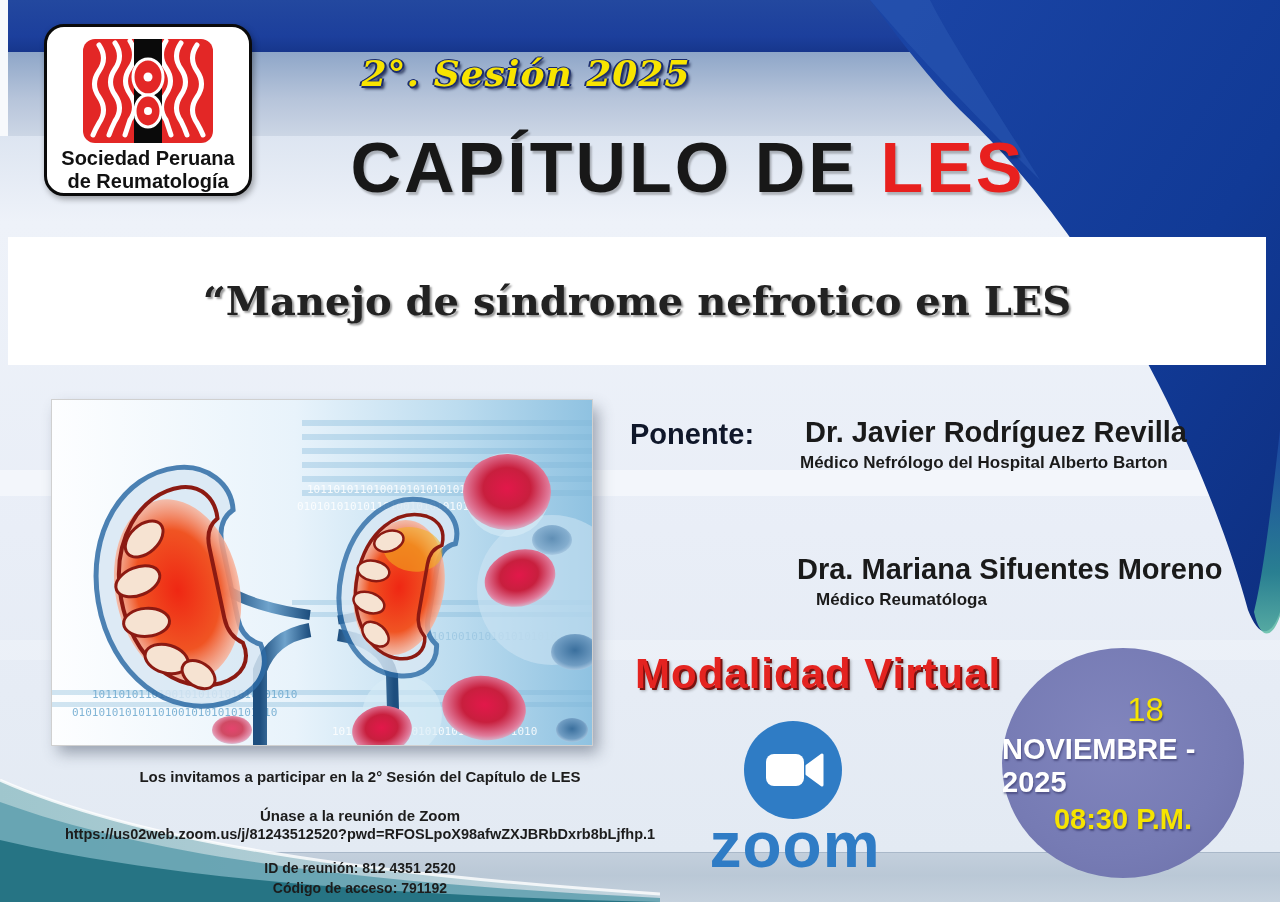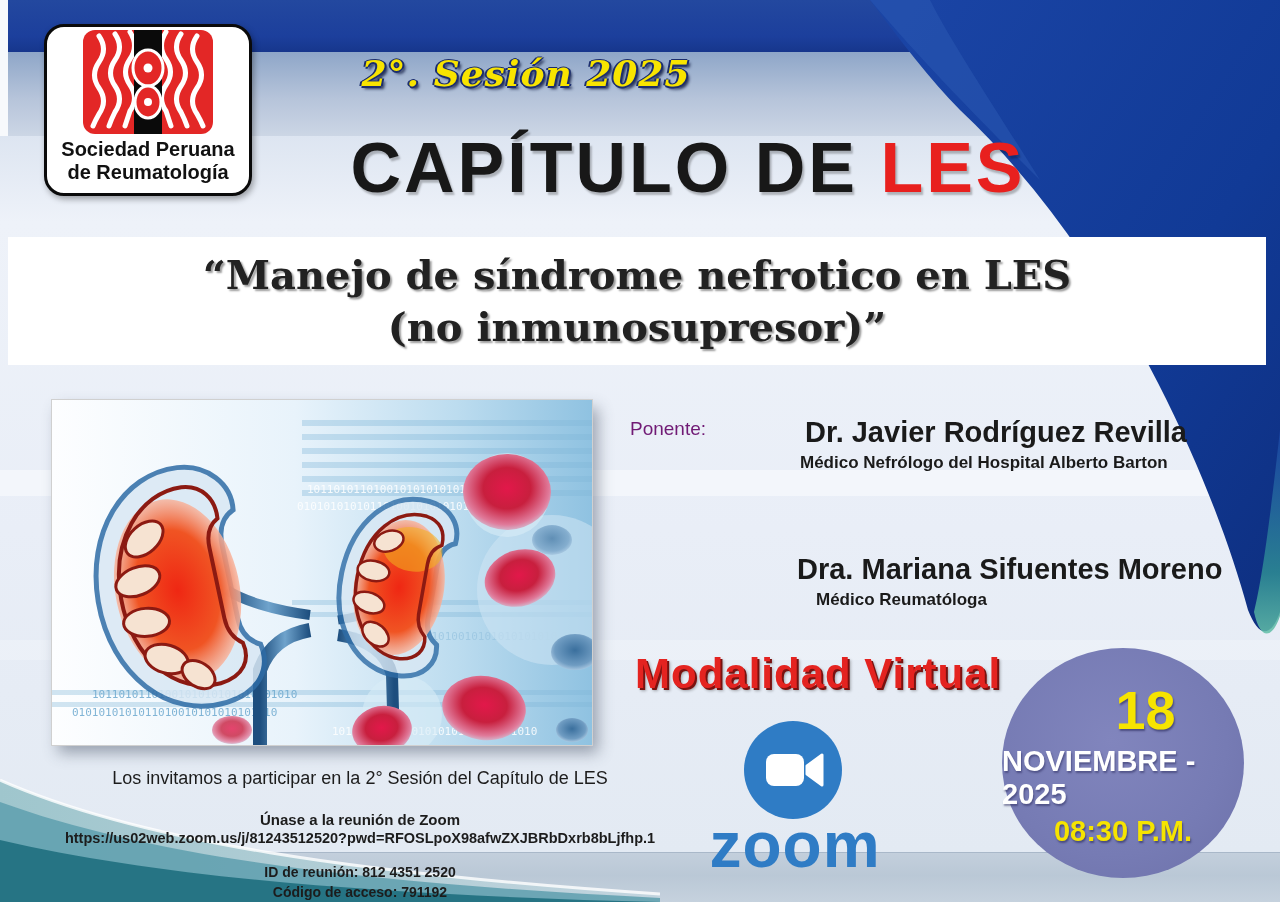--- a/index.html
+++ b/index.html
@@ -17,21 +17,21 @@
   .stripe{position:absolute;left:0;width:1280px;background:rgba(255,255,255,0.45);}
   .footer-band{position:absolute;left:0;top:852px;width:1280px;height:50px;
     background:linear-gradient(180deg,#c3cfdc 0%,#bac8d6 45%,#c6d2de 100%);
     border-top:1px solid #a9b8c9;}
   .swoosh-tr{position:absolute;right:0;top:0;width:470px;height:650px;}
   .swoosh-bl{position:absolute;left:0;bottom:0;width:660px;height:140px;}
 
   
   .logo-box{position:absolute;left:44px;top:24px;width:208px;height:172px;background:#ffffff;
     border:3px solid #0a0a0a;border-radius:20px;box-shadow:2px 3px 6px rgba(0,0,0,0.35);
-    display:flex;flex-direction:column;align-items:center;justify-content:flex-start;padding-top:3px;box-sizing:border-box;}
+    display:flex;flex-direction:column;align-items:center;justify-content:flex-start;padding-top:12px;box-sizing:border-box;}
   .logo-text{font-weight:bold;color:#111;font-size:20px;line-height:1.15;text-align:center;margin-top:4px;}
 
   
   .session{position:absolute;left:8px;top:52px;width:1036px;text-align:center;
     font-family:"DejaVu Serif", serif;font-weight:bold;font-style:italic;
     font-size:36px;color:#f8e400;letter-spacing:1px;
     text-shadow:-2px 0 #1c2e6e,0 2px #1c2e6e,2px 0 #1c2e6e,0 -1px #1c2e6e,3px 3px 3px rgba(10,20,60,.8);}
   .chapter{position:absolute;left:0;top:128px;width:1280px;text-align:center;
     font-weight:900;font-size:70px;letter-spacing:3px;color:#181818;
     text-shadow:2px 3px 2px rgba(0,0,0,0.25);padding-left:48px;}
@@ -41,42 +41,42 @@
   .title-box{position:absolute;left:8px;top:237px;width:1258px;height:128px;background:#ffffff;
     display:flex;flex-direction:column;align-items:center;justify-content:center;}
   .title-line{font-family:"DejaVu Serif", serif;font-weight:bold;font-size:40px;color:#222;
     line-height:1.3;text-shadow:2px 2px 2px #9a9a9a;}
 
   
   .pic{position:absolute;left:52px;top:400px;width:540px;height:345px;background:#fff;
     box-shadow:0 0 0 1px #d0d0d0,6px 8px 14px rgba(60,70,90,0.45);}
 
   
-  .label{position:absolute;font-weight:normal;color:#701a75;font-size:19px;}
+  .label{position:absolute;font-weight:bold;color:#0f172a;font-size:29px;}
   .person{position:absolute;font-weight:bold;color:#1a1a1a;font-size:29px;text-align:right;}
   .cred{position:absolute;font-weight:bold;color:#1a1a1a;font-size:17px;}
   .modality{position:absolute;left:635px;top:650px;font-weight:bold;font-size:42px;color:#e42320;
     letter-spacing:1px;text-shadow:2px 2px 0 #7a1210,3px 3px 3px rgba(0,0,0,.3);}
 
   
   .zoom-circle{position:absolute;left:744px;top:721px;width:98px;height:98px;}
   .zoom-word{position:absolute;left:695px;top:808px;width:200px;text-align:center;
     font-weight:bold;font-size:64px;color:#2f7cc5;letter-spacing:1px;}
 
   
   .badge{position:absolute;left:1002px;top:648px;width:242px;height:230px;border-radius:50%;
     background:radial-gradient(circle at 45% 40%, #8185bd 0%, #767bb4 60%, #6d71a9 100%);
     display:flex;flex-direction:column;align-items:center;justify-content:center;gap:4px;}
-  .badge .day{font-weight:bold;font-size:54px;color:#f6e400;text-shadow:1px 2px 2px rgba(40,40,90,.6);margin-left:45px;}
+  .badge .day{font-weight:normal;font-size:33px;color:#f6e400;text-shadow:1px 2px 2px rgba(40,40,90,.6);margin-left:45px;}
   .badge .month{font-weight:bold;font-size:29px;color:#ffffff;text-shadow:1px 2px 2px rgba(40,40,90,.5);}
   .badge .time{font-weight:bold;font-size:29px;color:#f6e400;text-shadow:1px 2px 2px rgba(40,40,90,.6);}
 
   
   .invite{position:absolute;left:40px;top:768px;width:640px;text-align:center;color:#1c1c1c;}
-  .invite .l1{font-weight:normal;font-size:18px;margin-bottom:22px;}
+  .invite .l1{font-weight:bold;font-size:15px;margin-bottom:22px;}
   .invite .l2{font-weight:bold;font-size:15px;margin-bottom:2px;}
   .invite .url{font-weight:bold;font-size:14.5px;margin-bottom:16px;}
   .invite .l4{font-weight:bold;font-size:14px;line-height:1.45;}
 </style>
 </head>
 <body>
 
 <div class="poster">
 
   <div class="band-top"></div>
@@ -138,21 +138,20 @@
       <div>Sociedad Peruana</div>
       <div>de Reumatología</div>
     </div>
   </div>
 
   <div class="session">2°. Sesión 2025</div>
   <div class="chapter"><span>CAPÍTULO DE </span><span class="red">LES</span></div>
 
   <div class="title-box">
     <div class="title-line">“Manejo de síndrome nefrotico en LES</div>
-    <div class="title-line">(no inmunosupresor)”</div>
   </div>
 
   <div class="pic">
     <svg width="540" height="345" viewBox="0 0 540 345">
       <defs>
         <linearGradient id="kbg" x1="0" y1="0" x2="1" y2="0">
           <stop offset="0" stop-color="#fdfeff"></stop>
             <stop offset=".45" stop-color="#e8f3fb"></stop>
           <stop offset=".75" stop-color="#bcdcef"></stop>
             <stop offset="1" stop-color="#8fc2e1"></stop>

